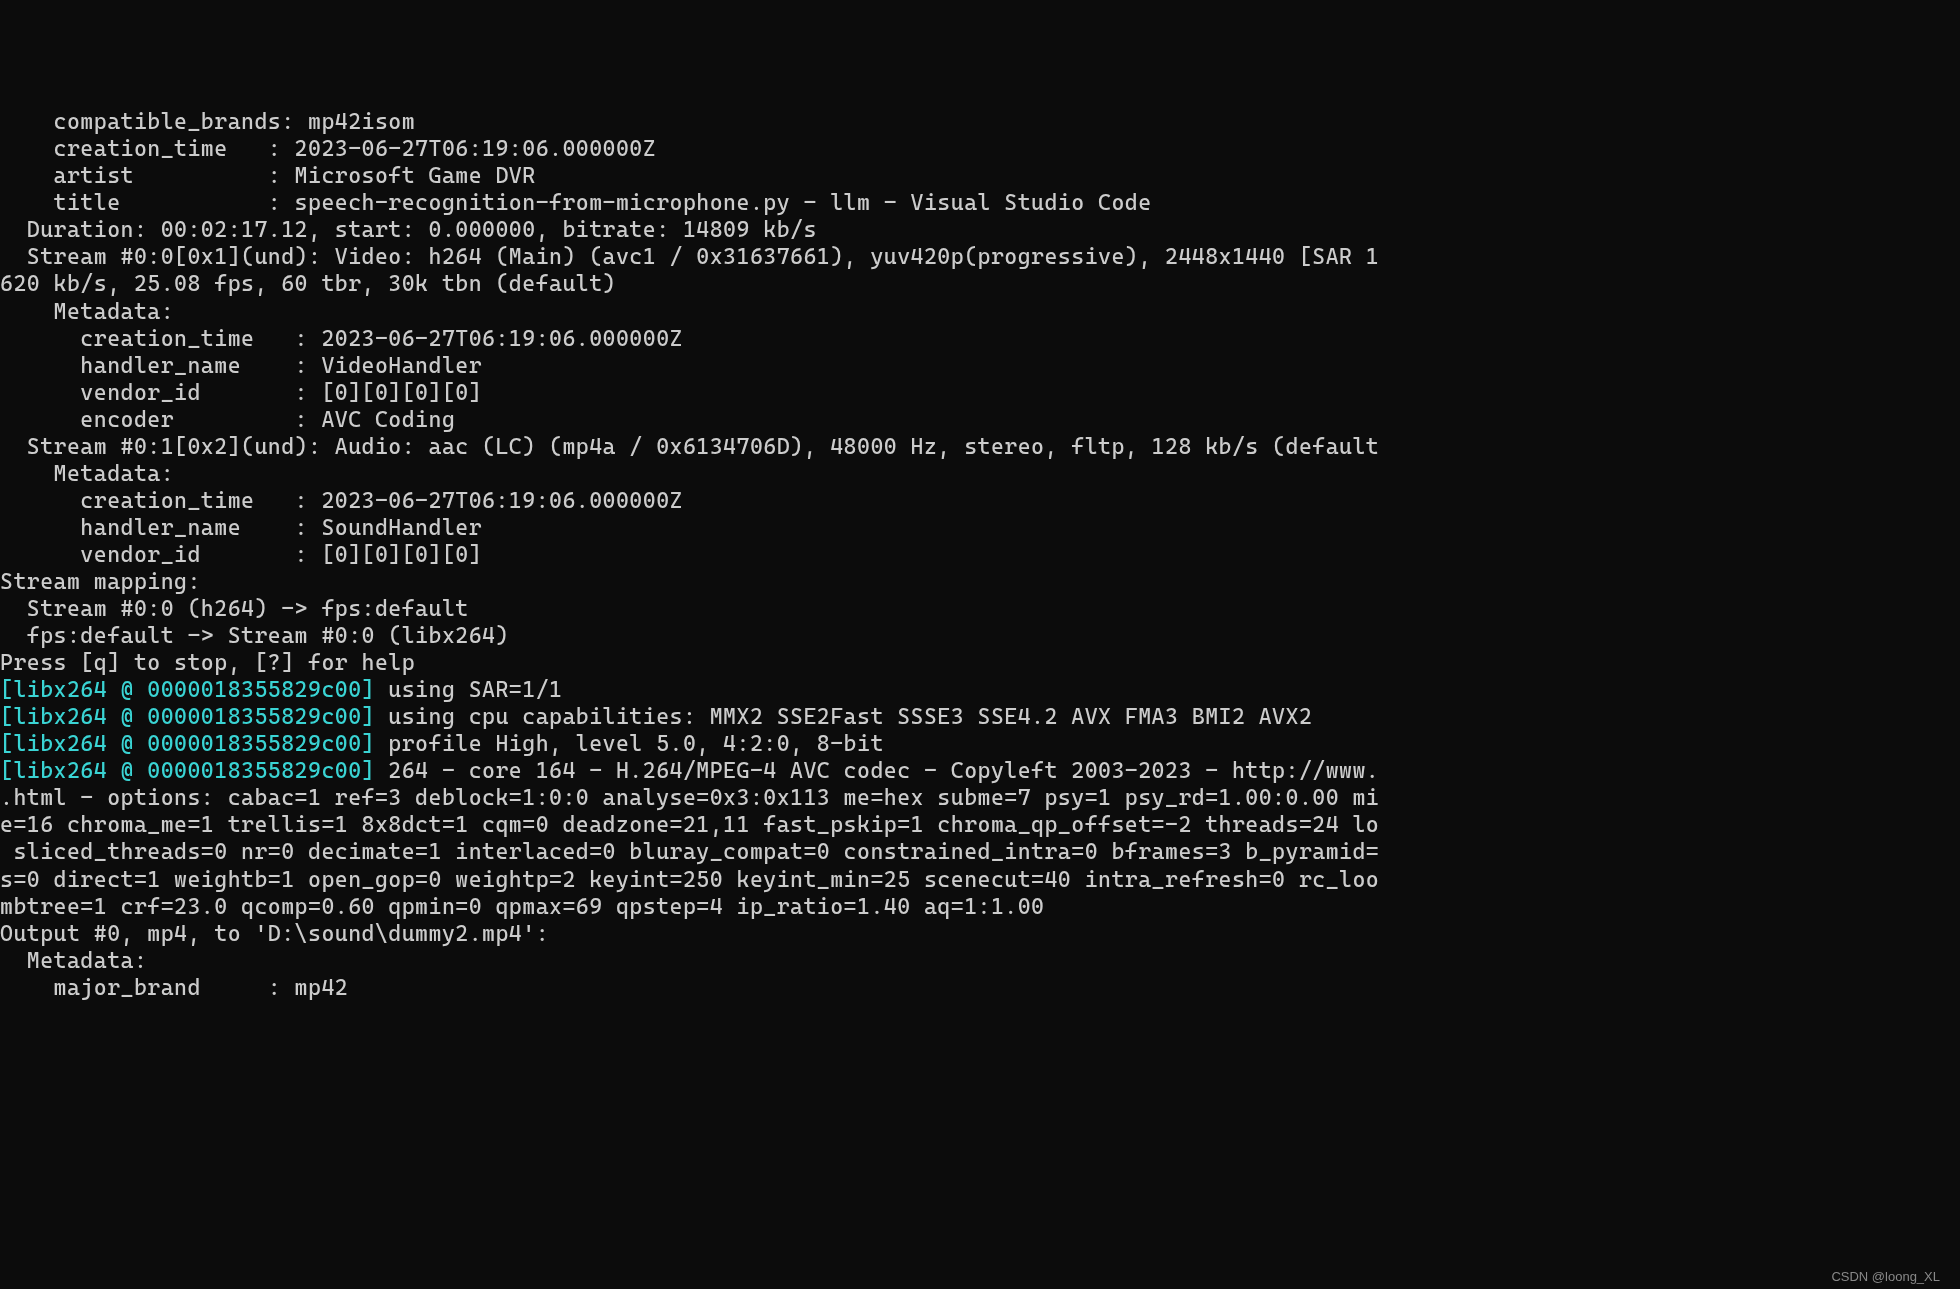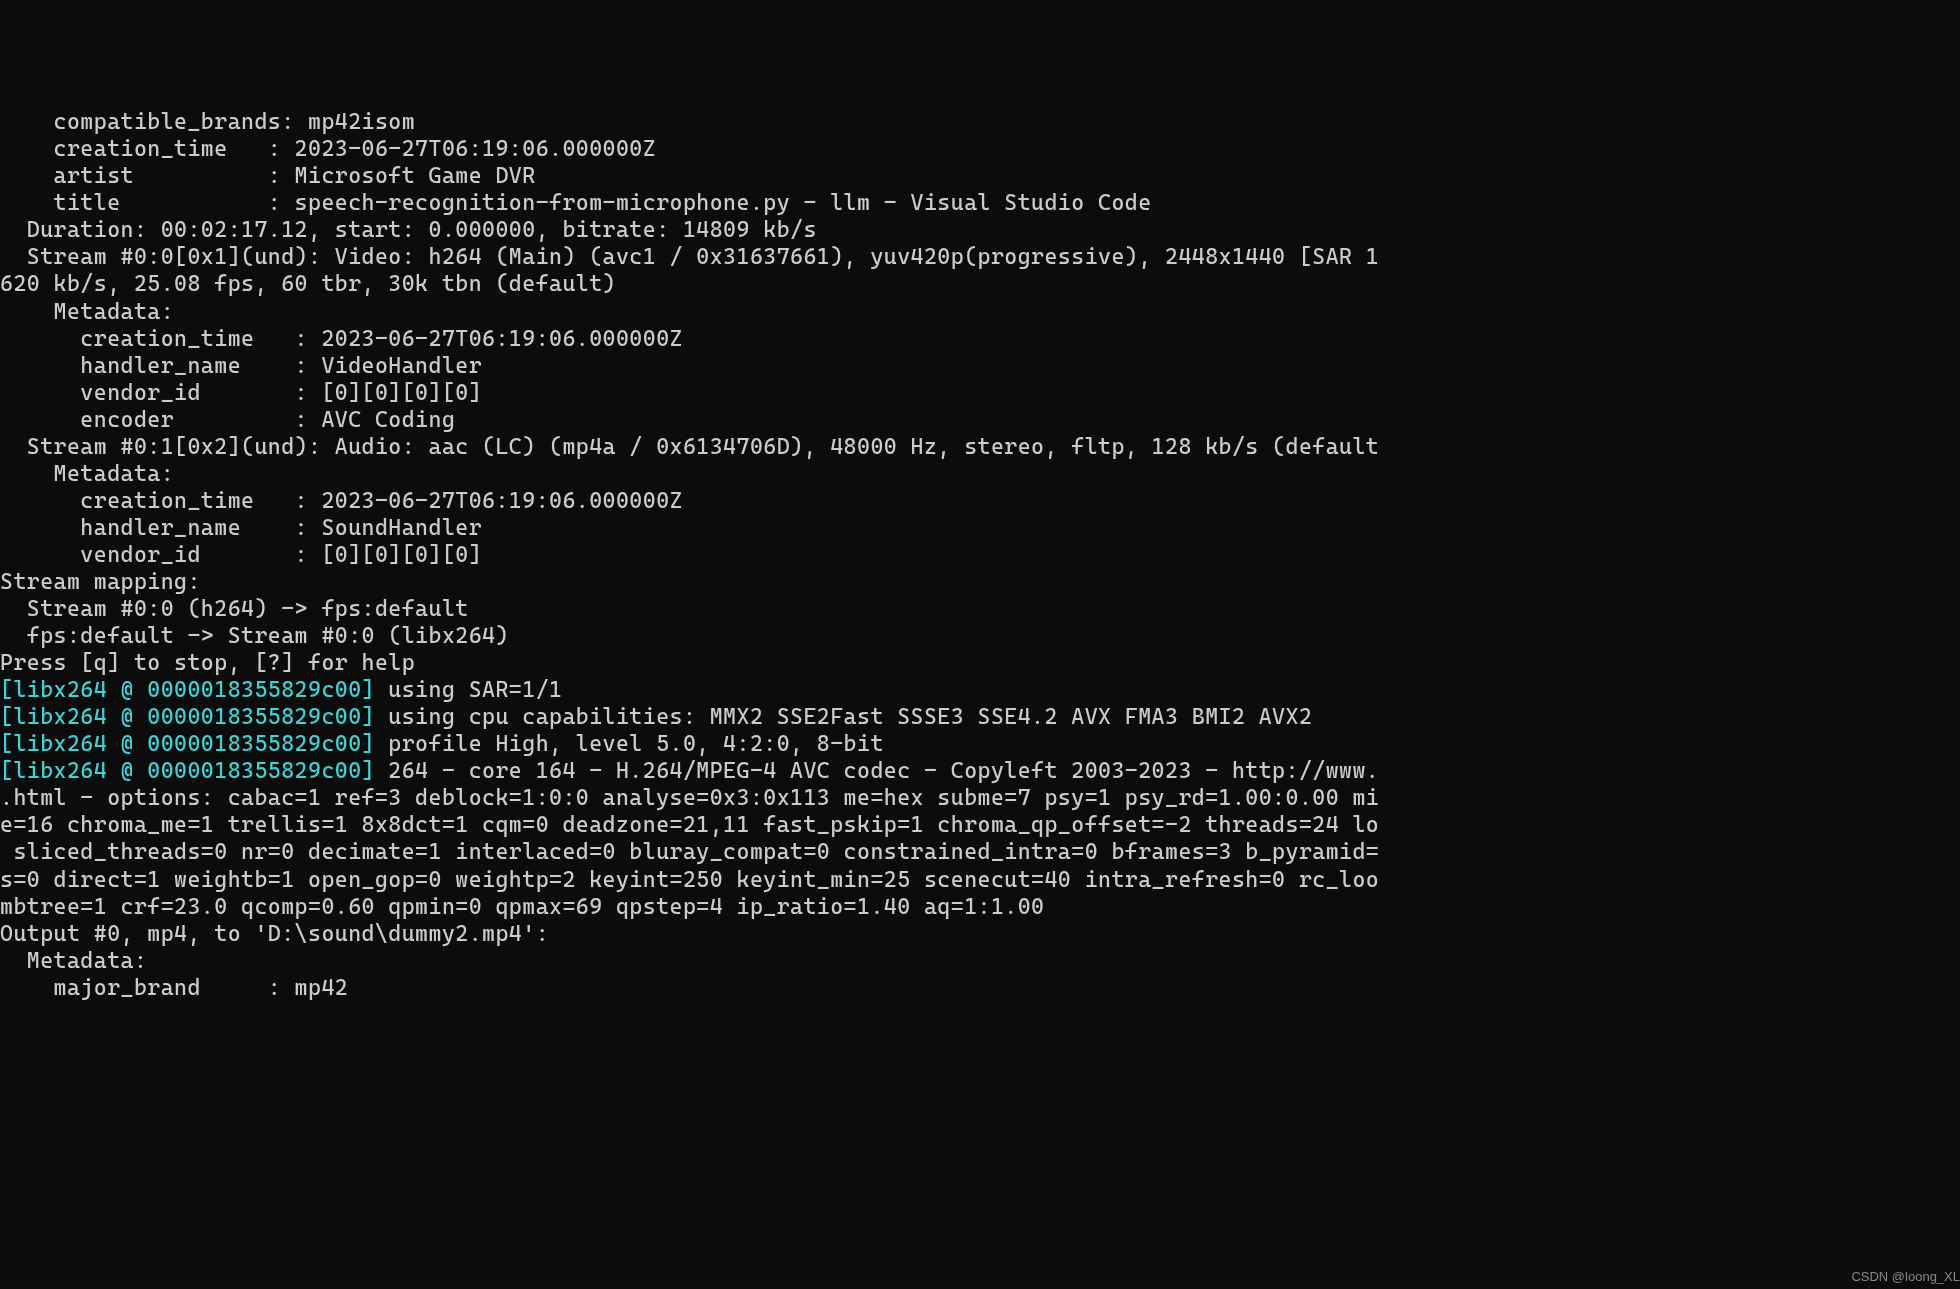--- a/index.html
+++ b/index.html
@@ -22,21 +22,21 @@
     }
     .term {
       letter-spacing: 0.5px;
     }
     .cyan {
       color: #3ad4d4;
     }
     .watermark {
       position: absolute;
       bottom: 4px;
-      right: 0;
+      right: 20px;
       font-size: 13px;
       color: #888888;
       font-family: Arial, sans-serif;
       letter-spacing: 0;
     }
   </style>
 </head>
 <body>
 
 

